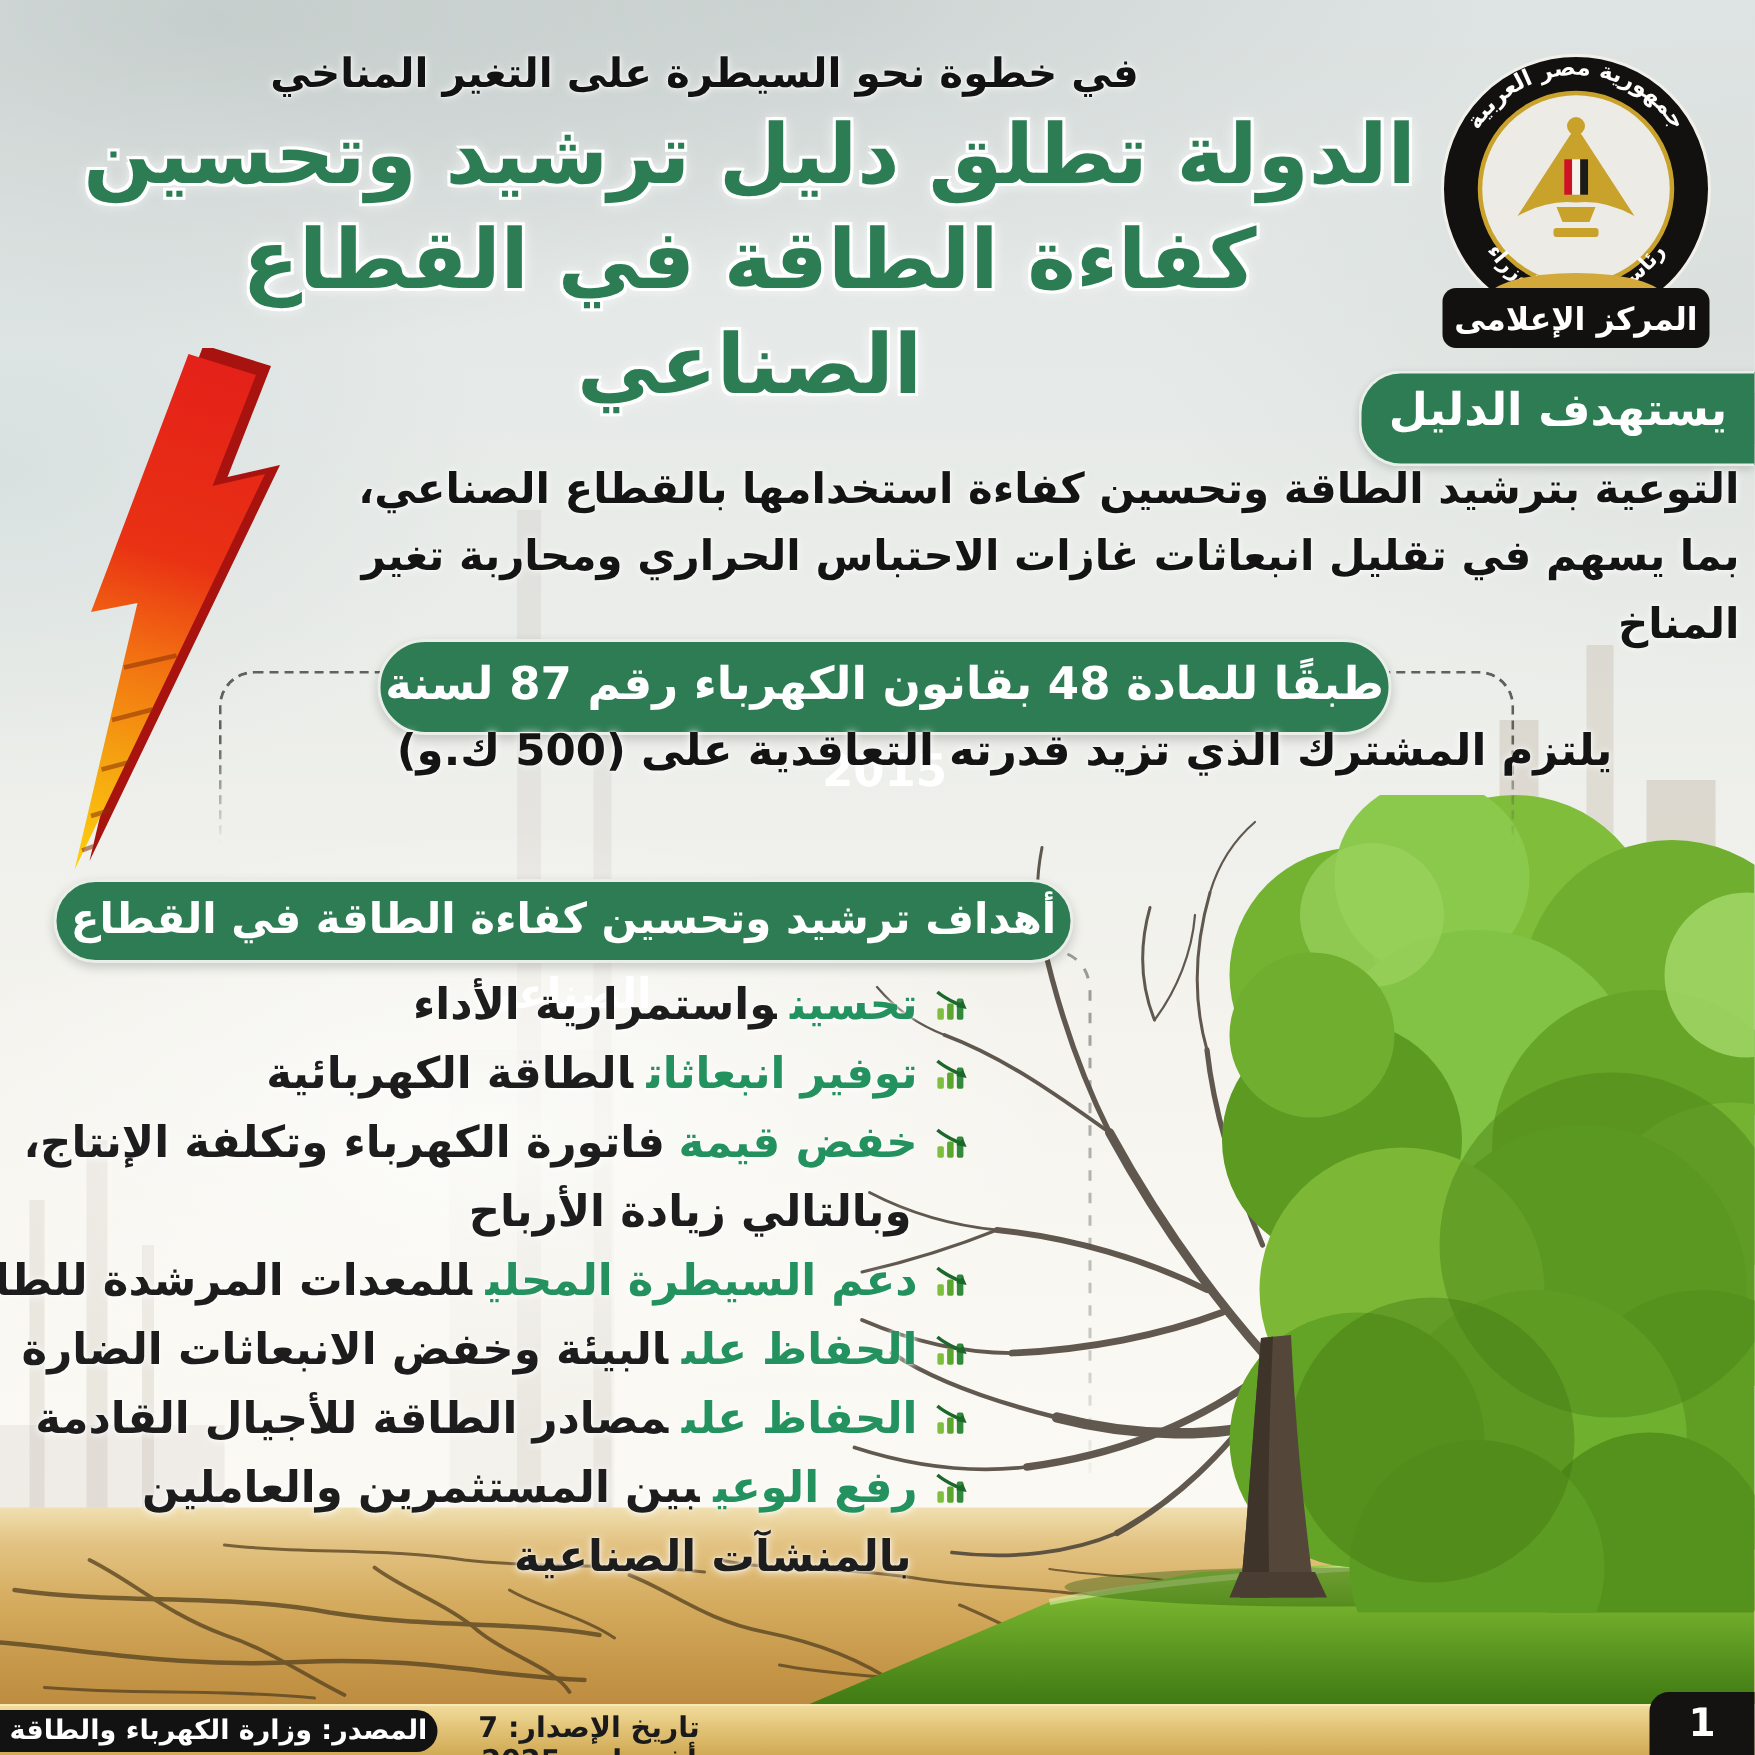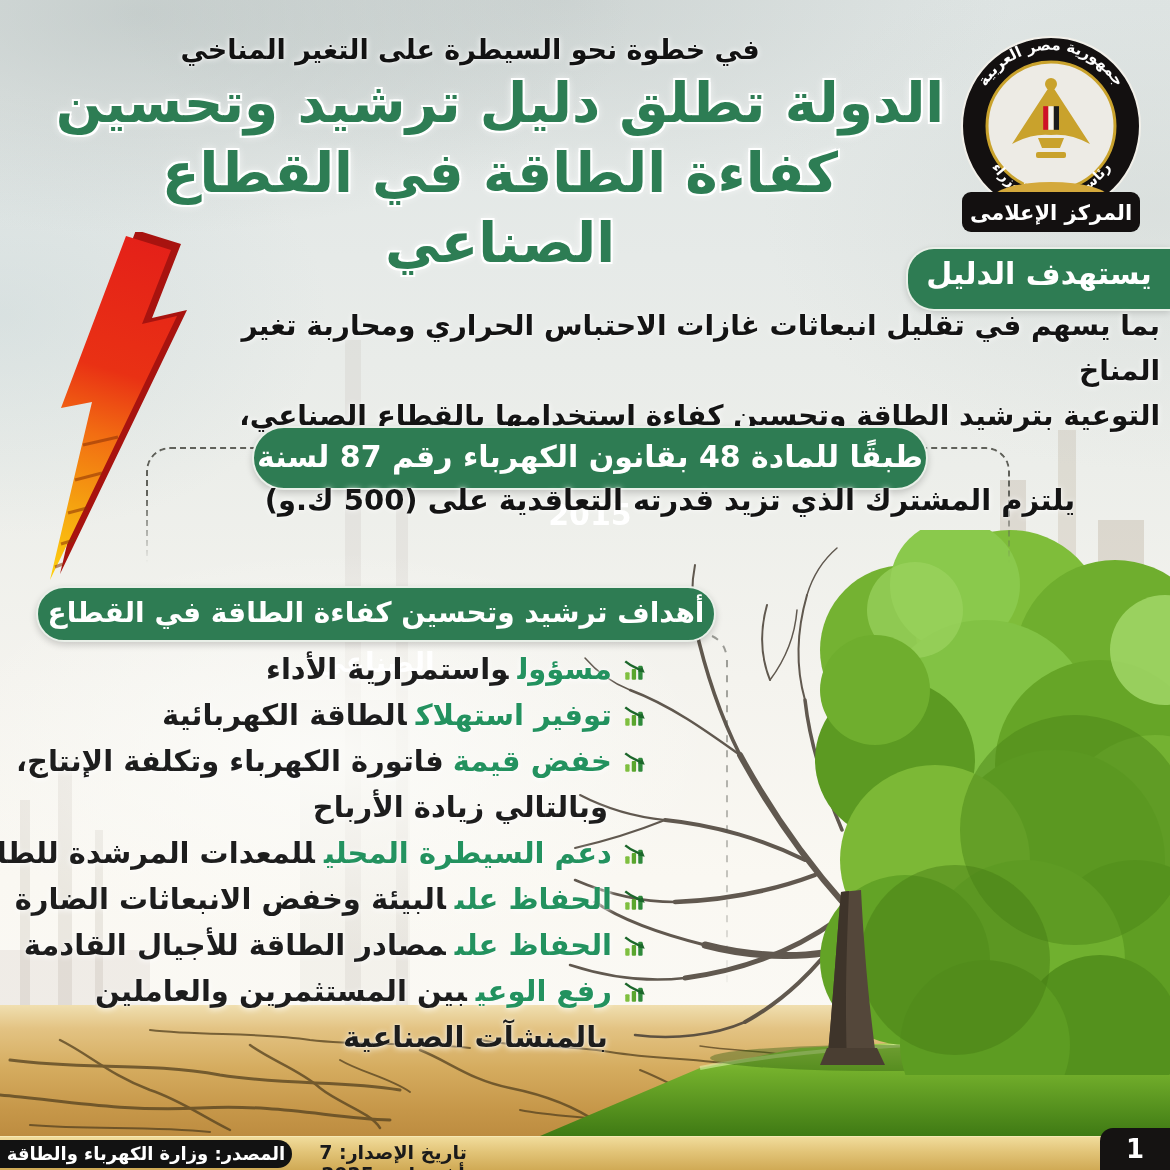--- a/index.html
+++ b/index.html
@@ -242,50 +242,50 @@
       <textPath href="#arcBot" startOffset="50%" text-anchor="middle">رئاسة مجلس الوزراء</textPath>
     </text>
     <ellipse cx="103" cy="172" rx="58" ry="16" fill="#d4a93c"></ellipse>
     <rect x="14" y="166" width="178" height="40" rx="9" fill="#131010"></rect>
     <text x="103" y="194" font-size="21" font-weight="bold" fill="#ffffff" text-anchor="middle" font-family="DejaVu Sans, sans-serif">المركز الإعلامى</text>
   </svg>
 
   <div class="abs target-badge">يستهدف الدليل</div>
 
   <div class="abs intro">
+    <div>التوعية بترشيد الطاقة وتحسين كفاءة استخدامها بالقطاع الصناعي،</div>
     <div>بما يسهم في تقليل انبعاثات غازات الاحتباس الحراري ومحاربة تغير المناخ</div>
-    <div>التوعية بترشيد الطاقة وتحسين كفاءة استخدامها بالقطاع الصناعي،</div>
   </div>
 
   <div class="abs law-box"></div>
   <div class="abs law-pill">طبقًا للمادة 48 بقانون الكهرباء رقم 87 لسنة 2015</div>
   <div class="abs law-text">
     <div>يلتزم المشترك الذي تزيد قدرته التعاقدية على (500 ك.و)</div>
   </div>
 
   <div class="abs obj-pill">أهداف ترشيد وتحسين كفاءة الطاقة في القطاع الصناعي</div>
 
   <div class="abs obj-list">
     <div class="obj-row">
       <span class="obj-icon"><svg viewBox="0 0 24 24" width="26" height="26">
             <rect x="3" y="14" width="4" height="7" rx="1" fill="#7fbf3f"></rect>
             <rect x="9" y="11" width="4" height="10" rx="1" fill="#5aa62e"></rect>
             <rect x="15" y="8" width="4" height="13" rx="1" fill="#2f8a3c"></rect>
             <path d="M3,4 C9,9 13,10 18,12.5" stroke="#1c672b" stroke-width="2.2" fill="none"></path>
             <path d="M21,14.5 L14.6,13.2 L18.8,9.2 Z" fill="#1c672b"></path>
-          </svg></span><span class="hl">مسؤول</span><span class="rest">واستمرارية الأداء</span>
-    </div>
-    <div class="obj-row">
-      <span class="obj-icon"><svg viewBox="0 0 24 24" width="26" height="26">
-            <rect x="3" y="14" width="4" height="7" rx="1" fill="#7fbf3f"></rect>
-            <rect x="9" y="11" width="4" height="10" rx="1" fill="#5aa62e"></rect>
-            <rect x="15" y="8" width="4" height="13" rx="1" fill="#2f8a3c"></rect>
-            <path d="M3,4 C9,9 13,10 18,12.5" stroke="#1c672b" stroke-width="2.2" fill="none"></path>
-            <path d="M21,14.5 L14.6,13.2 L18.8,9.2 Z" fill="#1c672b"></path>
-          </svg></span><span class="hl">توفير استهلاك</span><span class="rest">الطاقة الكهربائية</span>
+          </svg></span><span class="hl">تحسين</span><span class="rest">واستمرارية الأداء</span>
+    </div>
+    <div class="obj-row">
+      <span class="obj-icon"><svg viewBox="0 0 24 24" width="26" height="26">
+            <rect x="3" y="14" width="4" height="7" rx="1" fill="#7fbf3f"></rect>
+            <rect x="9" y="11" width="4" height="10" rx="1" fill="#5aa62e"></rect>
+            <rect x="15" y="8" width="4" height="13" rx="1" fill="#2f8a3c"></rect>
+            <path d="M3,4 C9,9 13,10 18,12.5" stroke="#1c672b" stroke-width="2.2" fill="none"></path>
+            <path d="M21,14.5 L14.6,13.2 L18.8,9.2 Z" fill="#1c672b"></path>
+          </svg></span><span class="hl">توفير انبعاثات</span><span class="rest">الطاقة الكهربائية</span>
     </div>
     <div class="obj-row">
       <span class="obj-icon"><svg viewBox="0 0 24 24" width="26" height="26">
             <rect x="3" y="14" width="4" height="7" rx="1" fill="#7fbf3f"></rect>
             <rect x="9" y="11" width="4" height="10" rx="1" fill="#5aa62e"></rect>
             <rect x="15" y="8" width="4" height="13" rx="1" fill="#2f8a3c"></rect>
             <path d="M3,4 C9,9 13,10 18,12.5" stroke="#1c672b" stroke-width="2.2" fill="none"></path>
             <path d="M21,14.5 L14.6,13.2 L18.8,9.2 Z" fill="#1c672b"></path>
           </svg></span><span class="hl">خفض قيمة</span><span class="rest">فاتورة الكهرباء وتكلفة الإنتاج،</span>
     </div>

